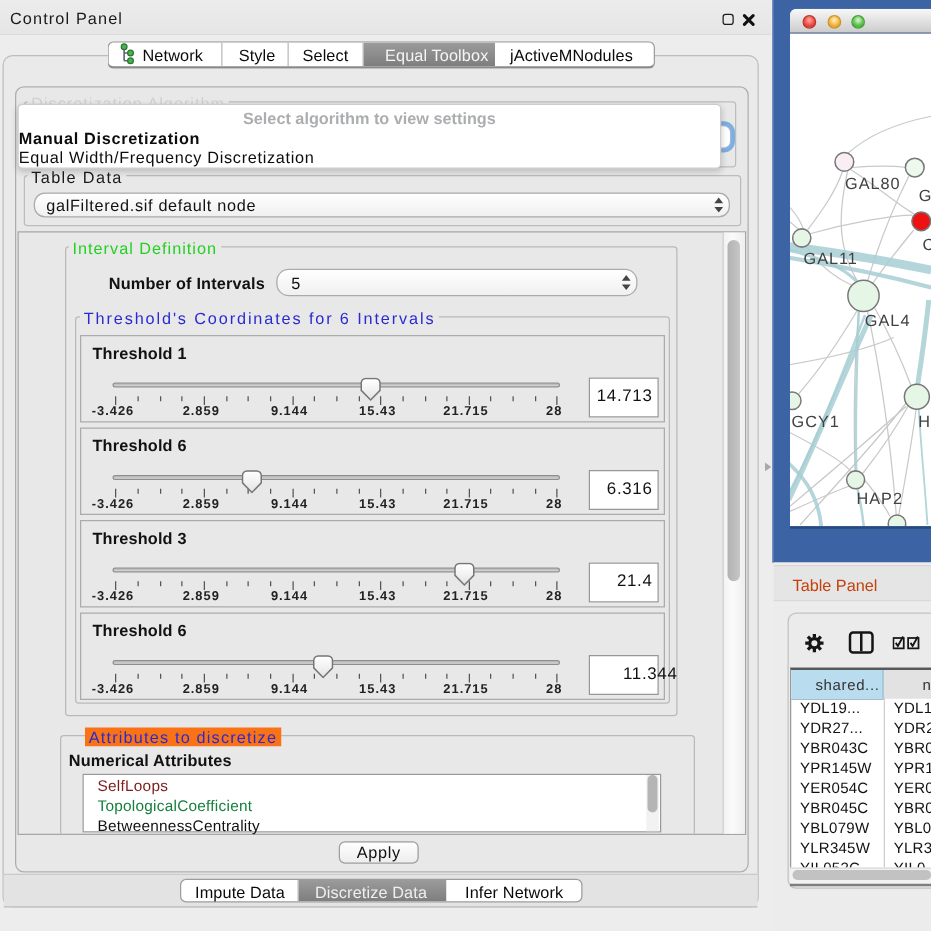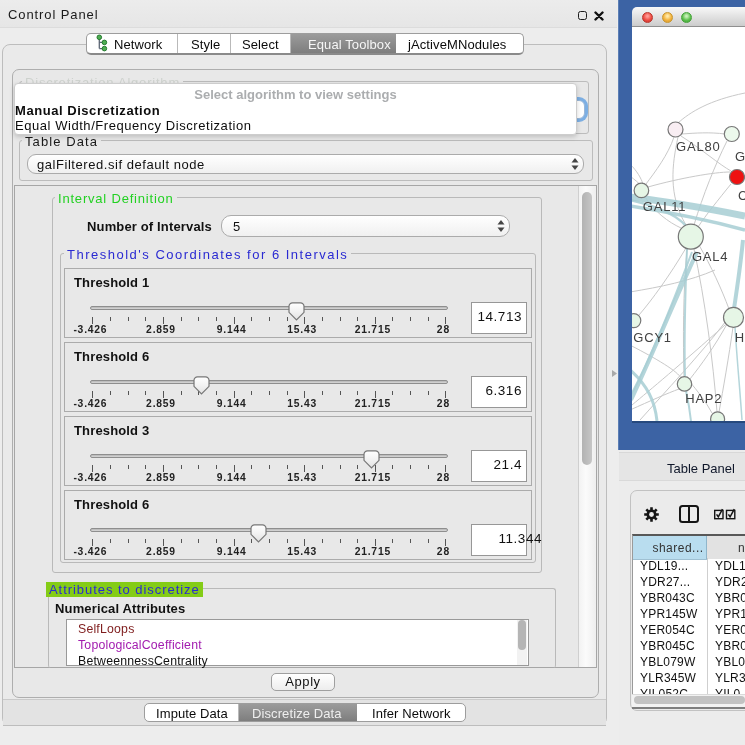--- a/index.html
+++ b/index.html
@@ -246,25 +246,25 @@
           <stop offset="1" stop-color="#e2e2e2"></stop>
         </linearGradient>
       </defs>
       <path d="M4.5 0.8 h8 a3.5 3.5 0 0 1 3.5 3.5 v6 L8.5 18 L1 10.3 v-6 a3.5 3.5 0 0 1 3.5-3.5 Z" fill="url(#g3)" stroke="#767676" stroke-width="1.2"></path>
     </svg>
     <div class="abs" style="left:406px;top:33px;width:56px;height:32px;background:#fff;border:1px solid #979797;"></div>
     <div class="abs" style="left:426px;top:39.5px;width:51px;text-align:right;font-size:13.5px;color:#111;">11.344</div>
   </div>
 
 <div class="abs" style="left:48px;top:588px;width:508px;height:80px;border:1px solid #b9b9b9;border-radius:3px;border-bottom:none;"></div>
-<div class="abs" style="left:46px;top:582px;background:#84cc16;padding:0 3px;font-size:13px;color:#2a2ad2;letter-spacing:0.95px;">Attributes to discretize</div>
+<div class="abs" style="left:68px;top:582px;background:#f97316;padding:0 3px;font-size:13px;color:#2a2ad2;letter-spacing:0.95px;">Attributes to discretize</div>
 <div class="abs" style="left:55px;top:601px;font-size:13px;font-weight:bold;color:#111;letter-spacing:0.15px;">Numerical Attributes</div>
 <div class="abs" style="left:66px;top:619px;width:463px;height:47px;background:#fff;border:1px solid #999;"></div>
 <div class="abs" style="left:78px;top:622px;font-size:12.3px;color:#7f1d1d;letter-spacing:0.2px;">SelfLoops</div>
-<div class="abs" style="left:78px;top:638px;font-size:12.3px;color:#a21caf;letter-spacing:0.2px;">TopologicalCoefficient</div>
+<div class="abs" style="left:78px;top:638px;font-size:12.3px;color:#15803d;letter-spacing:0.2px;">TopologicalCoefficient</div>
 <div class="abs" style="left:78px;top:654px;font-size:12.3px;color:#111;letter-spacing:0.2px;">BetweennessCentrality</div>
 <div class="abs" style="left:517px;top:620px;width:10px;height:45px;background:#f2f2f2;"></div>
 <div class="abs" style="left:518px;top:620px;width:8px;height:30px;background:#b5b5b5;border-radius:4px;"></div>
 
 <div class="abs" style="left:271px;top:673px;width:64px;height:18px;background:linear-gradient(#ffffff,#ededed);border:1px solid #9f9f9f;border-radius:5px;text-align:center;font-size:13px;color:#111;line-height:16px;">Apply</div>
 
 <div class="abs" style="left:3px;top:699px;width:603px;height:27px;background:#e3e3e3;border-top:1px solid #cacaca;border-bottom:1px solid #bdbdbd;"></div>
 <div class="abs" style="left:144px;top:703px;width:322px;height:19px;background:#fff;border:1px solid #9d9d9d;border-radius:5px;overflow:hidden;display:flex;">
   <div style="width:94px;border-right:1px solid #b9b9b9;"></div>
   <div style="width:118px;background:linear-gradient(#9b9b9b,#7e7e7e);"></div>
@@ -345,21 +345,21 @@
     <text x="734.7" y="341.5">H</text>
     <text x="685.2" y="403">HAP2</text>
   </g>
 </svg>
 </div>
 
 <div class="abs" style="left:632px;top:421px;width:113px;height:2px;background:#26497e;"></div>
 
 <div class="abs" style="left:619px;top:450px;width:126px;height:295px;background:#ececec;"></div>
 <div class="abs" style="left:619px;top:452px;width:126px;height:29px;background:#e5e5e5;border-top:1px solid #d8d8d8;border-bottom:1px solid #d9d9d9;"></div>
-<div class="abs" style="left:634px;top:461px;font-size:13px;color:#0f172a;letter-spacing:0;margin-left:33px;">Table Panel</div>
+<div class="abs" style="left:634px;top:461px;font-size:13px;color:#c2410c;letter-spacing:0;">Table Panel</div>
 
 <div class="abs" style="left:630px;top:490px;width:130px;height:221px;background:#ebebeb;border:1px solid #c2c2c2;border-radius:7px;"></div>
 
 <svg class="abs" style="left:643px;top:506px;" width="17" height="17" viewBox="0 0 17 17">
   <g fill="#151515">
       <circle cx="8.5" cy="8.5" r="5"></circle>
   <g stroke="#151515" stroke-width="2.6">
     <path d="M8.5 1.2 V4 M8.5 13 V15.8 M1.2 8.5 H4 M13 8.5 H15.8 M3.3 3.3 L5.3 5.3 M11.7 11.7 L13.7 13.7 M13.7 3.3 L11.7 5.3 M5.3 11.7 L3.3 13.7"></path>
   </g>
     </g>

